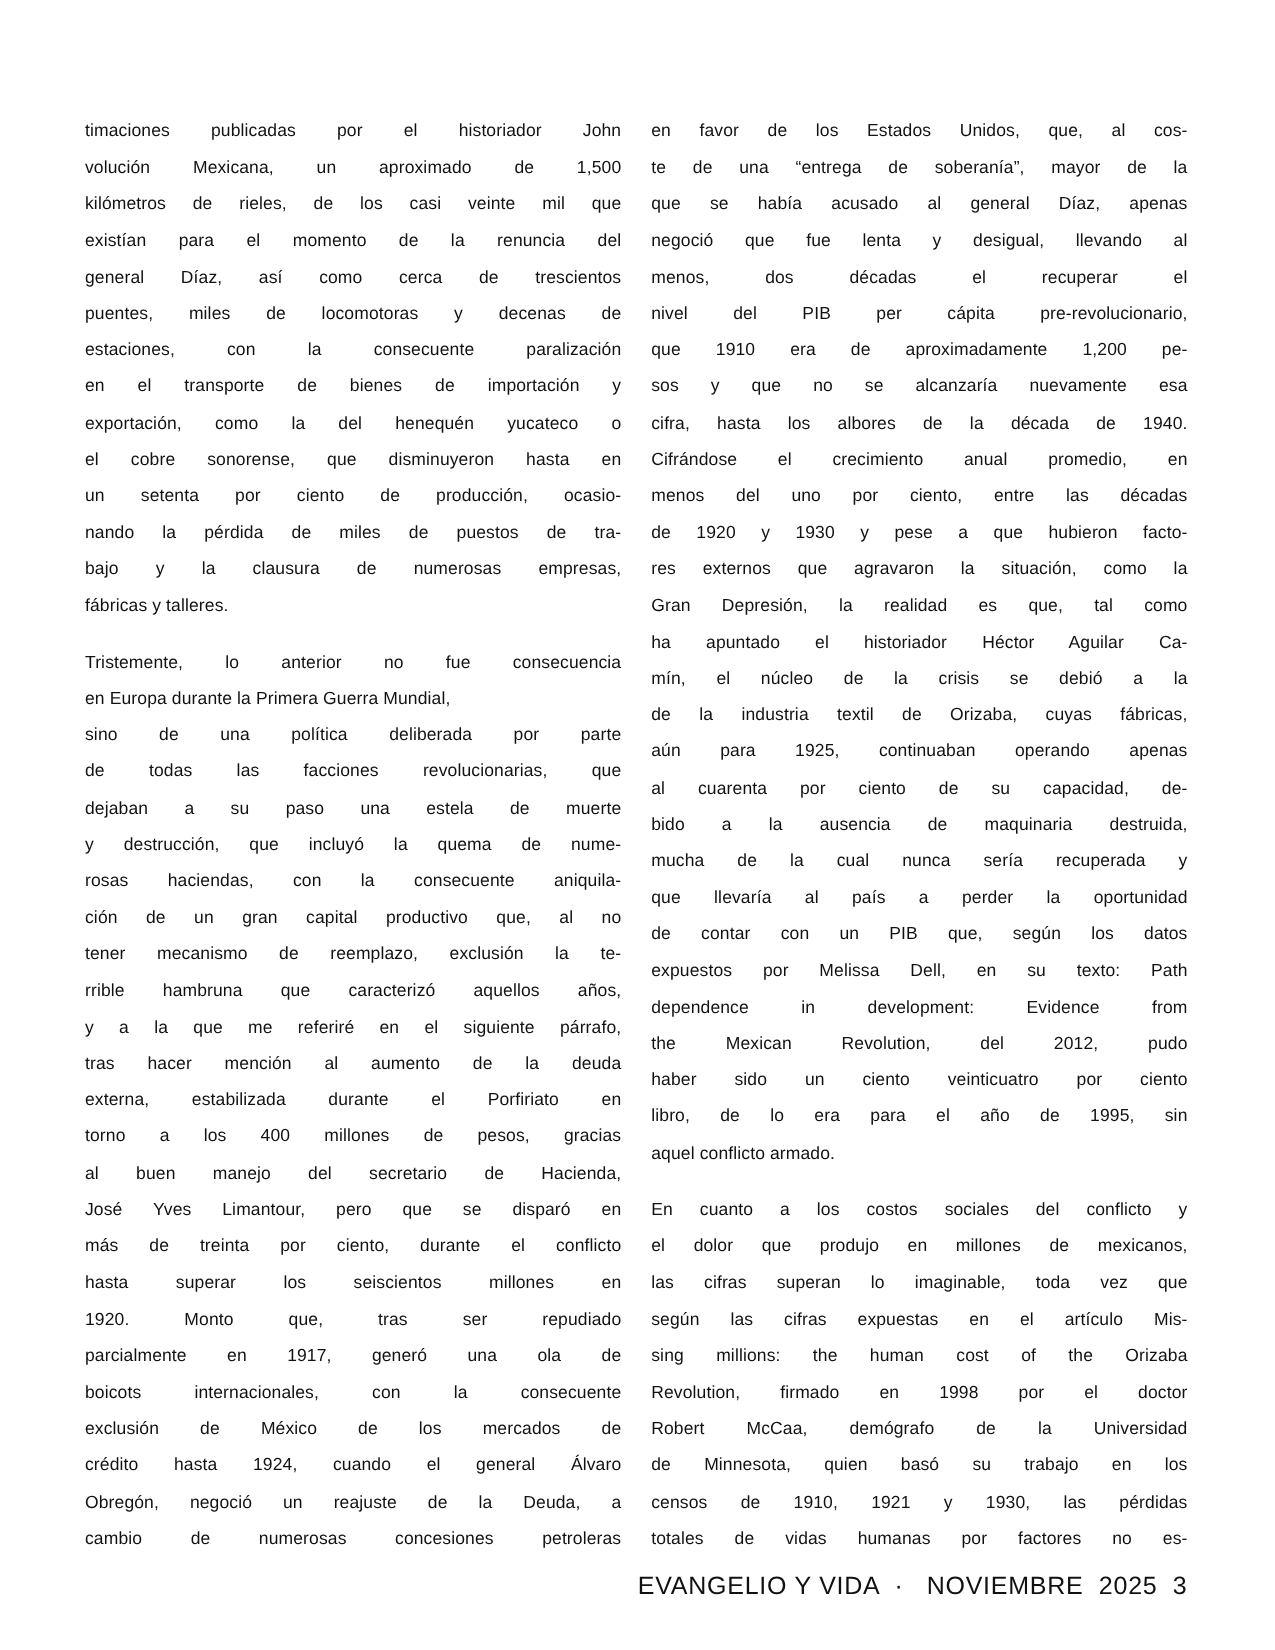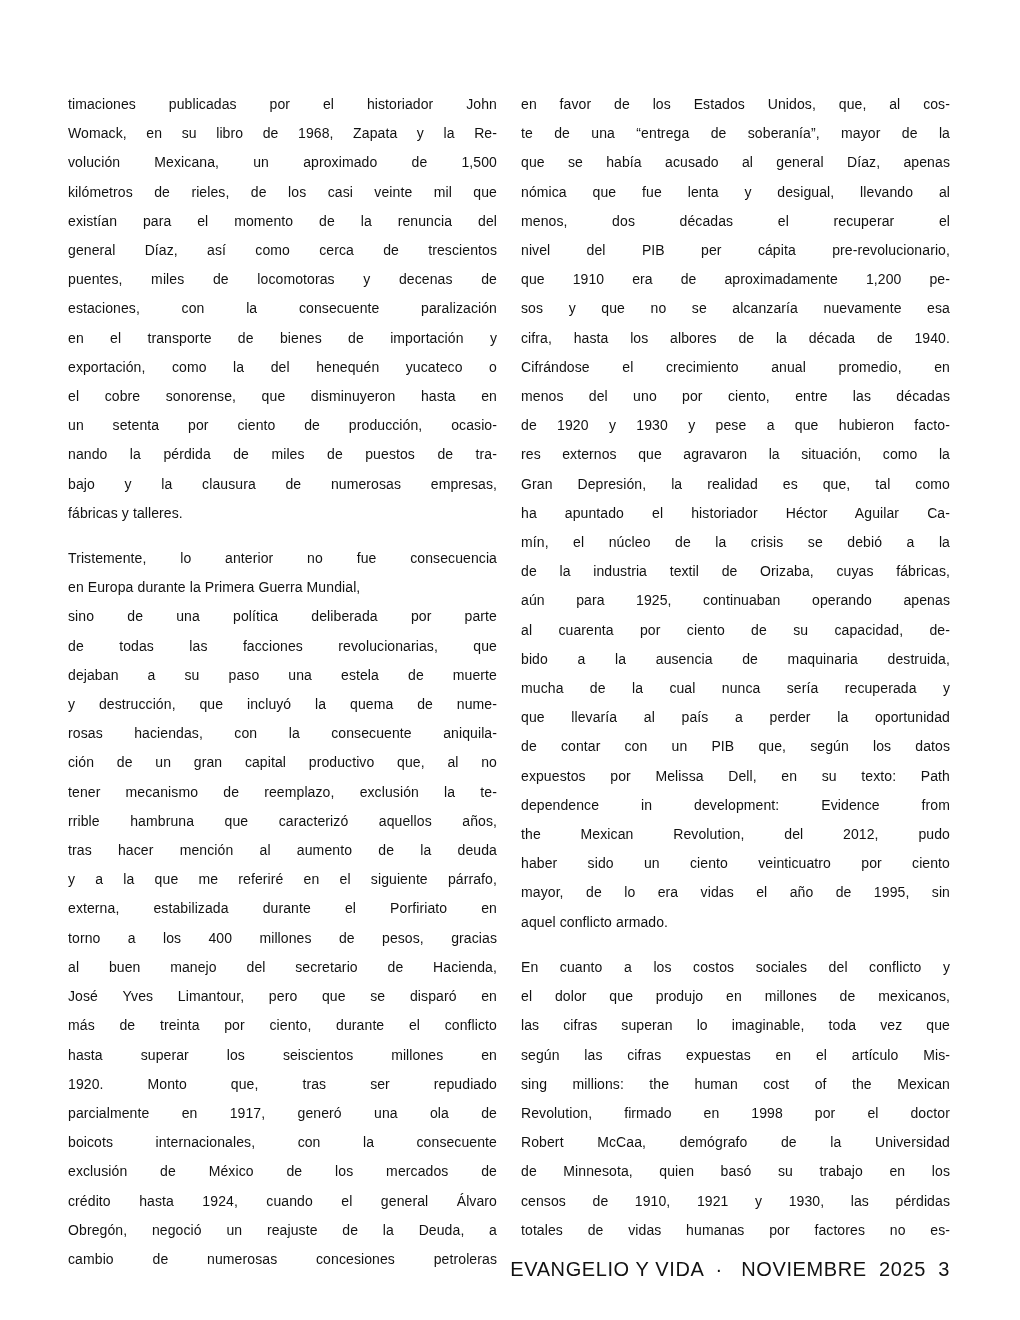--- a/index.html
+++ b/index.html
@@ -77,21 +77,20 @@
 </head>
 <body>
 
 <div class="page">
 
   <div class="columns">
 
     <div class="column" id="col-left">
         <p class="para">
           <span class="ln">timaciones  publicadas  por  el  historiador  John</span>
-          <span class="ln">Womack,  en su libro de  1968,  Zapata  y  la  Re-</span>
           <span class="ln">volución   Mexicana,   un   aproximado   de   1,500</span>
           <span class="ln">kilómetros de  rieles, de  los  casi veinte  mil que</span>
           <span class="ln">existían  para el  momento de  la  renuncia del</span>
           <span class="ln">general  Díaz,   así  como  cerca de trescientos</span>
           <span class="ln">puentes, miles  de  locomotoras  y  decenas  de</span>
           <span class="ln">estaciones,   con   la   consecuente paralización</span>
           <span class="ln">en  el  transporte  de  bienes  de  importación  y</span>
           <span class="ln">exportación, como  la del  henequén yucateco o</span>
           <span class="ln">el cobre sonorense, que disminuyeron hasta  en</span>
           <span class="ln">un  setenta  por  ciento  de  producción,  ocasio-</span>
@@ -103,22 +102,22 @@
           <span class="ln">Tristemente,  lo  anterior  no  fue  consecuencia</span>
           <span class="ln flush">en Europa durante la Primera Guerra Mundial,</span>
           <span class="ln">sino  de  una  política  deliberada  por  parte</span>
           <span class="ln">de  todas  las facciones revolucionarias,  que</span>
           <span class="ln">dejaban  a  su  paso  una  estela  de  muerte</span>
           <span class="ln">y destrucción, que incluyó la quema de nume-</span>
           <span class="ln">rosas  haciendas,  con  la consecuente aniquila-</span>
           <span class="ln">ción  de  un gran  capital  productivo que,  al  no</span>
           <span class="ln">tener mecanismo de reemplazo, exclusión la te-</span>
           <span class="ln">rrible hambruna que caracterizó aquellos  años,</span>
+          <span class="ln">y  a  la  que  me  referiré  en  el  siguiente  párrafo,</span>
           <span class="ln">tras hacer mención  al  aumento  de  la  deuda</span>
-          <span class="ln">y  a  la  que  me  referiré  en  el  siguiente  párrafo,</span>
           <span class="ln">externa,  estabilizada  durante  el Porfiriato  en</span>
           <span class="ln">torno  a  los  400  millones  de  pesos,  gracias</span>
           <span class="ln">al  buen  manejo del  secretario  de  Hacienda,</span>
           <span class="ln">José  Yves  Limantour,  pero  que  se  disparó en</span>
           <span class="ln">más  de  treinta  por  ciento,  durante  el  conflicto</span>
           <span class="ln">hasta  superar  los seiscientos      millones     en</span>
           <span class="ln">1920.     Monto     que,     tras   ser    repudiado</span>
           <span class="ln">parcialmente  en  1917,  generó  una  ola  de</span>
           <span class="ln">boicots  internacionales,  con  la  consecuente</span>
           <span class="ln">exclusión  de  México  de  los  mercados  de</span>
@@ -126,21 +125,21 @@
           <span class="ln">Obregón,  negoció  un  reajuste  de  la Deuda,  a</span>
           <span class="ln">cambio  de  numerosas concesiones petroleras</span>
         </p>
       </div>
 
     <div class="column" id="col-right">
         <p class="para">
           <span class="ln">en  favor  de  los  Estados  Unidos,  que,  al  cos-</span>
           <span class="ln">te de  una  “entrega de soberanía”,  mayor de la</span>
           <span class="ln">que  se  había  acusado al general  Díaz, apenas</span>
-          <span class="ln">nómica  que fue  lenta y  desigual, llevando  al</span>
+          <span class="ln">negoció  que fue  lenta y  desigual, llevando  al</span>
           <span class="ln">menos,     dos    décadas     el  recuperar    el</span>
           <span class="ln">nivel  del  PIB   per  cápita pre-revolucionario,</span>
           <span class="ln">que  1910  era  de  aproximadamente  1,200  pe-</span>
           <span class="ln">sos y que  no  se  alcanzaría  nuevamente  esa</span>
           <span class="ln">cifra,  hasta  los  albores  de la década  de  1940.</span>
           <span class="ln">Cifrándose  el  crecimiento  anual  promedio,  en</span>
           <span class="ln">menos del  uno  por  ciento, entre  las décadas</span>
           <span class="ln">de  1920 y  1930 y pese a que hubieron facto-</span>
           <span class="ln">res externos que agravaron la situación, como la</span>
           <span class="ln">Gran  Depresión,  la realidad  es  que,  tal  como</span>
@@ -150,29 +149,29 @@
           <span class="ln">aún  para  1925,  continuaban operando apenas</span>
           <span class="ln">al  cuarenta  por  ciento de su  capacidad,  de-</span>
           <span class="ln">bido  a  la  ausencia  de  maquinaria destruida,</span>
           <span class="ln">mucha de la  cual   nunca  sería  recuperada  y</span>
           <span class="ln">que  llevaría  al  país  a  perder  la oportunidad</span>
           <span class="ln">de  contar  con  un  PIB  que,  según  los  datos</span>
           <span class="ln">expuestos  por Melissa  Dell, en  su  texto:  Path</span>
           <span class="ln">dependence   in   development:   Evidence from</span>
           <span class="ln">the     Mexican     Revolution,   del   2012,   pudo</span>
           <span class="ln">haber  sido  un  ciento veinticuatro  por  ciento</span>
-          <span class="ln">mayor,  de  lo  era  vidas  el  año  de  1995,  sin</span>
+          <span class="ln">libro,  de  lo  era  para  el  año  de  1995,  sin</span>
           <span class="ln flush">aquel conflicto armado.</span>
         </p>
         <p class="para">
           <span class="ln">En  cuanto a  los  costos sociales del conflicto y</span>
           <span class="ln">el dolor que produjo en  millones  de  mexicanos,</span>
           <span class="ln">las cifras superan lo imaginable, toda vez que</span>
           <span class="ln">según  las  cifras  expuestas  en  el  artículo Mis-</span>
-          <span class="ln">sing  millions:  the human  cost  of  the  Mexican</span>
+          <span class="ln">sing  millions:  the human  cost  of  the  Orizaba</span>
           <span class="ln">Revolution,  firmado  en  1998  por  el  doctor</span>
           <span class="ln">Robert  McCaa,  demógrafo  de  la  Universidad</span>
           <span class="ln">de  Minnesota,  quien basó su  trabajo  en  los</span>
           <span class="ln">censos  de  1910,  1921 y  1930,  las  pérdidas</span>
           <span class="ln">totales de vidas  humanas  por  factores  no  es-</span>
         </p>
       </div>
 
   </div>
 

